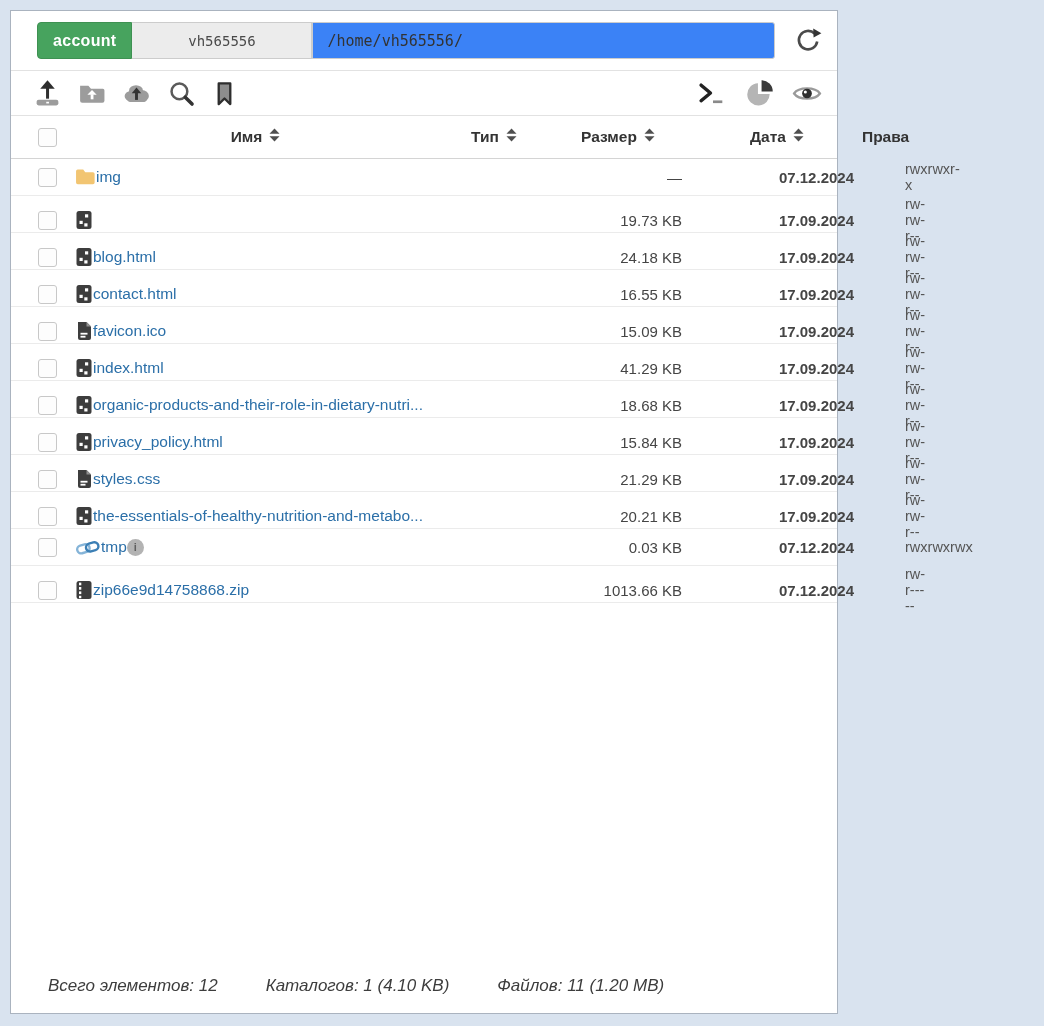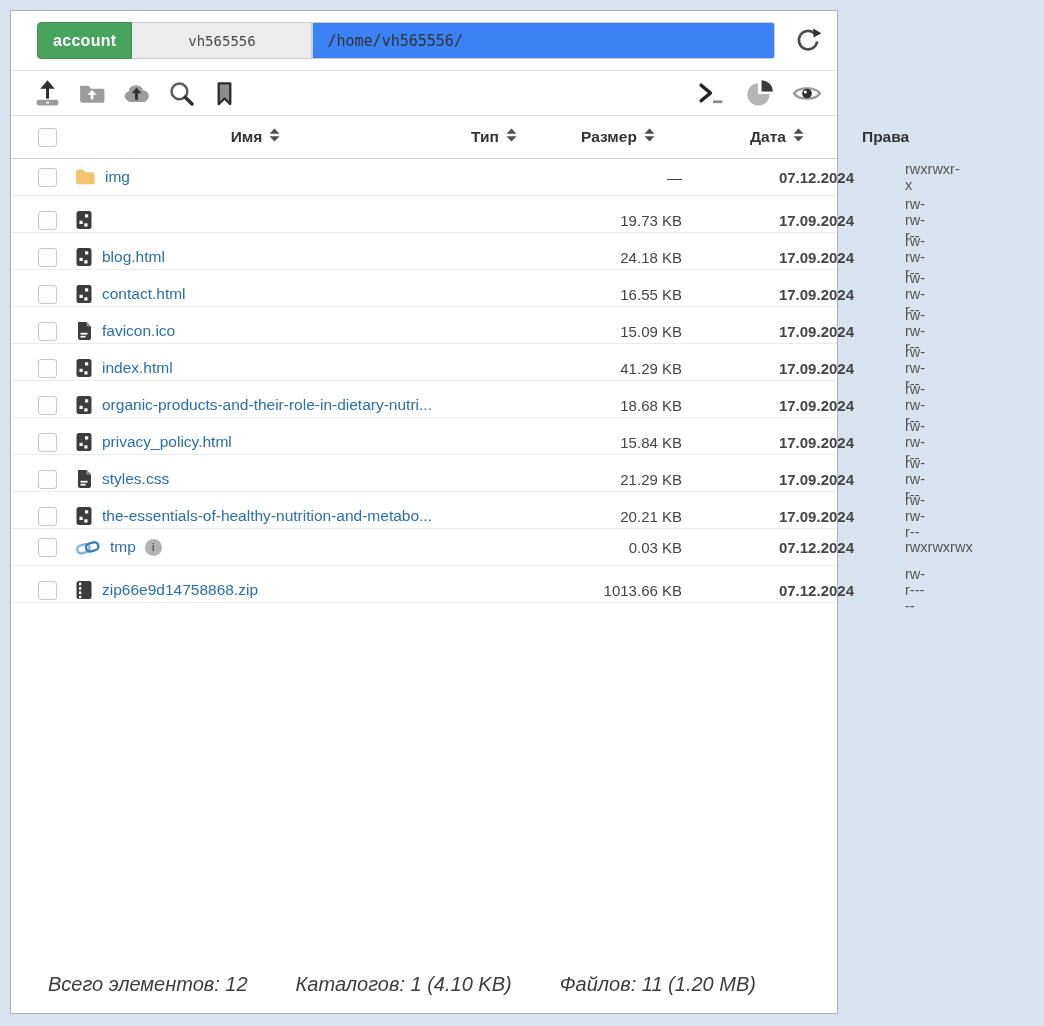--- a/index.html
+++ b/index.html
@@ -79,21 +79,21 @@
     border-bottom: 1px solid #ebebeb;
     font-size: 15px; color: #454545;
   }
   .c-check { padding-left: 27px; display: flex; align-items: center; }
   .cb {
     width: 19px; height: 19px;
     border: 1px solid #c8c8c8; border-radius: 3px;
     background: #fdfdfd; display: inline-block; cursor: pointer;
   }
   .c-name {
-    display: flex; align-items: center; gap: 9px;
+    display: flex; align-items: center; 
     padding-left: 8px; overflow: hidden; white-space: nowrap;
   }
   .ficon { line-height: 0; flex: 0 0 auto; }
   .fname {
     color: #2b6fa8; font-size: 15.5px; text-decoration: none; cursor: pointer;
     overflow: hidden; text-overflow: ellipsis; white-space: nowrap;
   }
   .info-badge {
     width: 17px; height: 17px; border-radius: 50%;
     background: #b3b3b3; color: #5e5e5e;
@@ -104,21 +104,21 @@
   .c-type { text-align: center; }
   .c-size { text-align: right; padding-right: 10px; }
   .c-date { text-align: right; padding-right: 8px; font-weight: bold; }
   .c-perms { padding-left: 43px; color: #555; font-size: 14.5px; }
   .tbody { flex: 0 0 auto; }
   
   .footer {
     margin-top: auto;
     display: flex; gap: 48px;
     padding: 0 14px 17px 37px;
-    font-size: 20px; font-style: italic; color: #3d3d3d;
+    font-size: 17px; font-style: italic; color: #3d3d3d;
     flex: 0 0 auto;
   }
 </style>
 </head>
 <body>
 
 <div class="panel">
 
   <div class="topbar">
     <div class="input-group">

